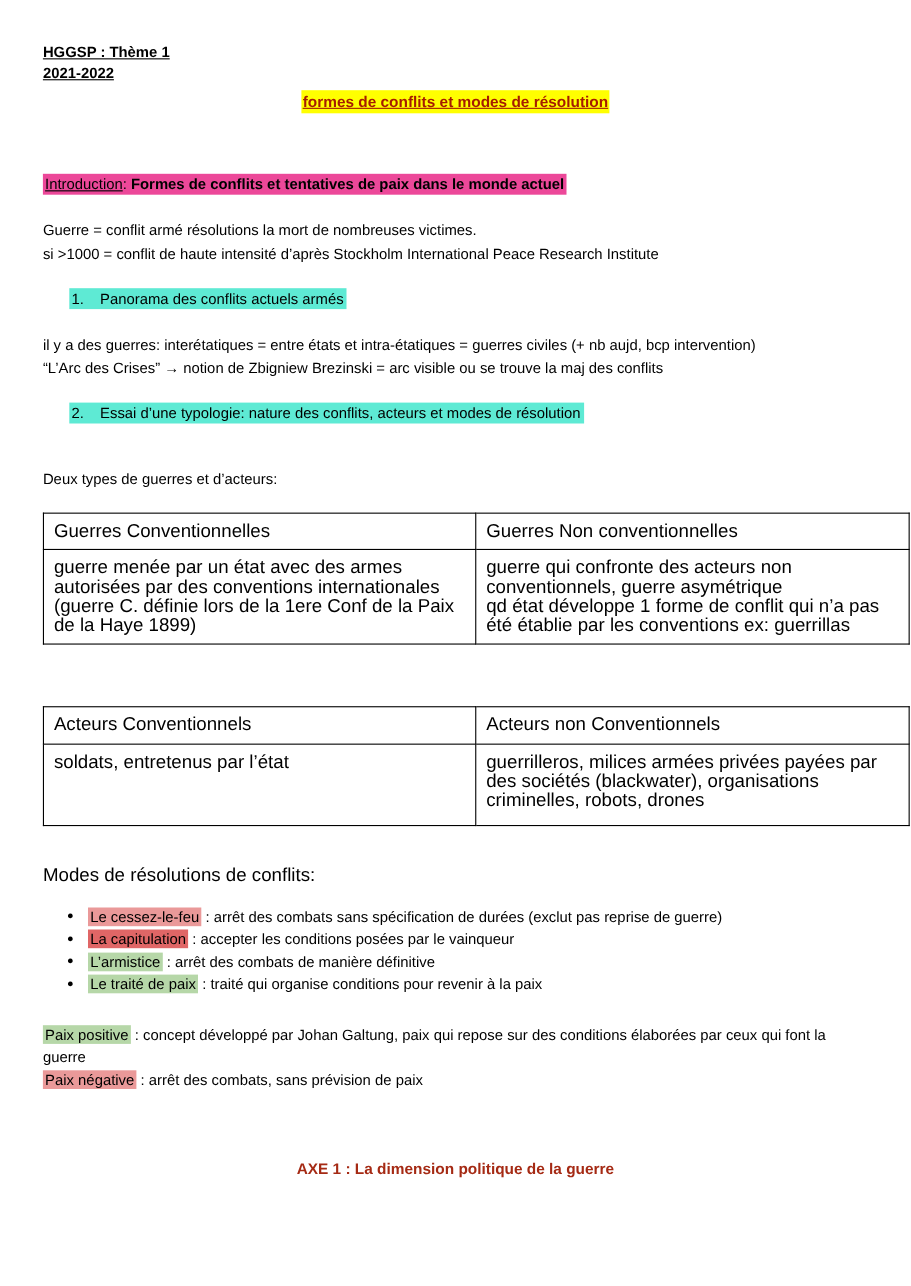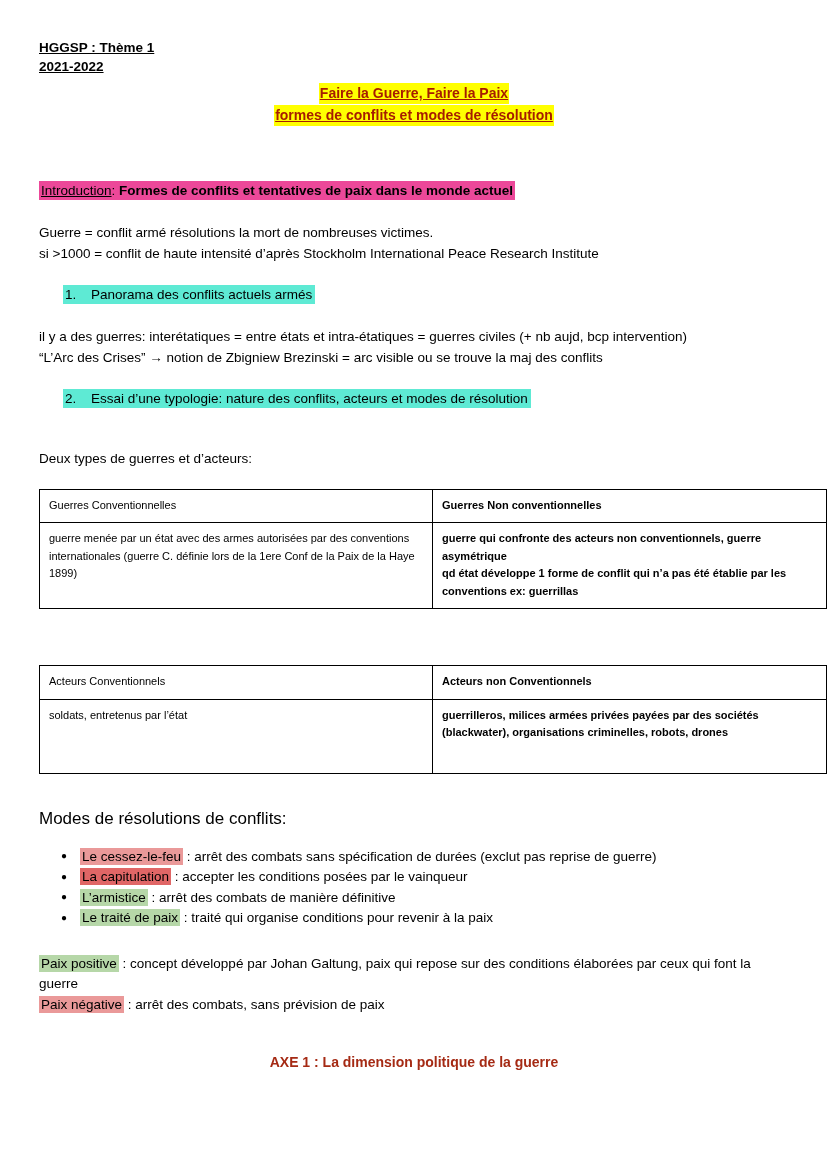--- a/index.html
+++ b/index.html
@@ -100,27 +100,27 @@
   
   .tbl {
     border-collapse: collapse;
     width: 749px;
     table-layout: fixed;
     margin: 0;
   }
   .tbl td {
     border: 1px solid #000000;
     padding: 7px 9px 8px 9px;
-    font-size: 11px;
+    font-size: 17px;
     line-height: 17.5px;
     vertical-align: top;
     margin-top: 24px;
   }
   .tbl .c1 { width: 374px; }
-  .tbl .c2 { width: 375px; font-weight: bold; }
+  .tbl .c2 { width: 375px; }
   .tbl .hdr { height: 17px; }
 
   .tbl-wrap-1 { margin-top: 19px; }
   .tbl-wrap-2 { margin-top: 56px; }
 
   
   .modes-label {
     margin-top: 35px;
     font-size: 17px;
     line-height: 20px;
@@ -170,21 +170,20 @@
 
 <div class="page">
   <div class="content">
 
     <div class="doc-header">
       <div><span>HGGSP : Thème 1</span></div>
       <div><span>2021-2022</span></div>
     </div>
 
     <div class="main-title">
-      <div><span class="tline">Faire la Guerre, Faire la Paix</span></div>
       <div><span class="tline">formes de conflits et modes de résolution</span></div>
     </div>
 
     <div class="intro-head"><span class="hl"><span class="word-intro">Introduction</span><span>: </span><span class="bold">Formes de conflits et tentatives de paix dans le monde actuel</span></span></div>
 
     <div class="para">
       <div>Guerre = conflit armé résolutions la mort de nombreuses victimes.</div>
       <div>si &gt;1000 = conflit de haute intensité d’après Stockholm International Peace Research Institute</div>
     </div>
 

